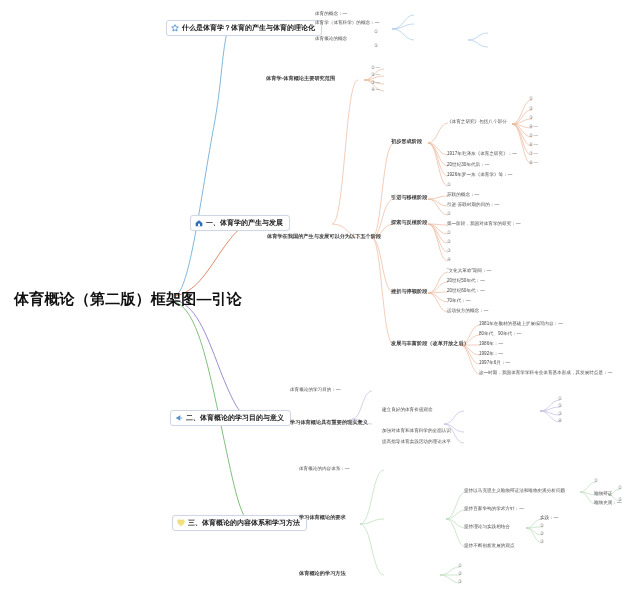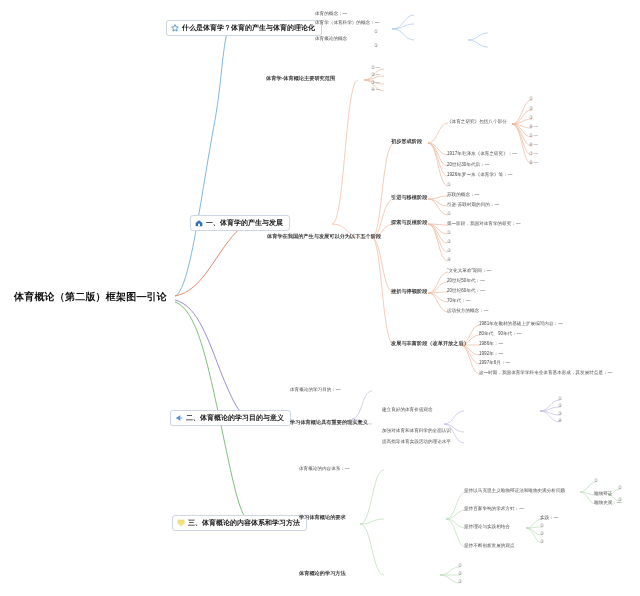--- a/index.html
+++ b/index.html
@@ -10,21 +10,21 @@
     overflow:hidden;
     position:relative;
   }
   #canvas{position:absolute;left:0;top:0;width:640px;height:596px;}
   svg.links{position:absolute;left:0;top:0;width:640px;height:596px;pointer-events:none;}
 
   .node{position:absolute;white-space:nowrap;line-height:1.1;}
 
   
   .root{
-    font-size:10px;font-weight:bold;color:#111;
+    font-size:15px;font-weight:bold;color:#111;
     letter-spacing:.2px;
   }
 
   
   .b1{
     border:1px solid #cfd6e4;
     border-radius:3px;
     background:#ffffff;
     padding:3px 6px 3px 4px;
     font-size:7px;

